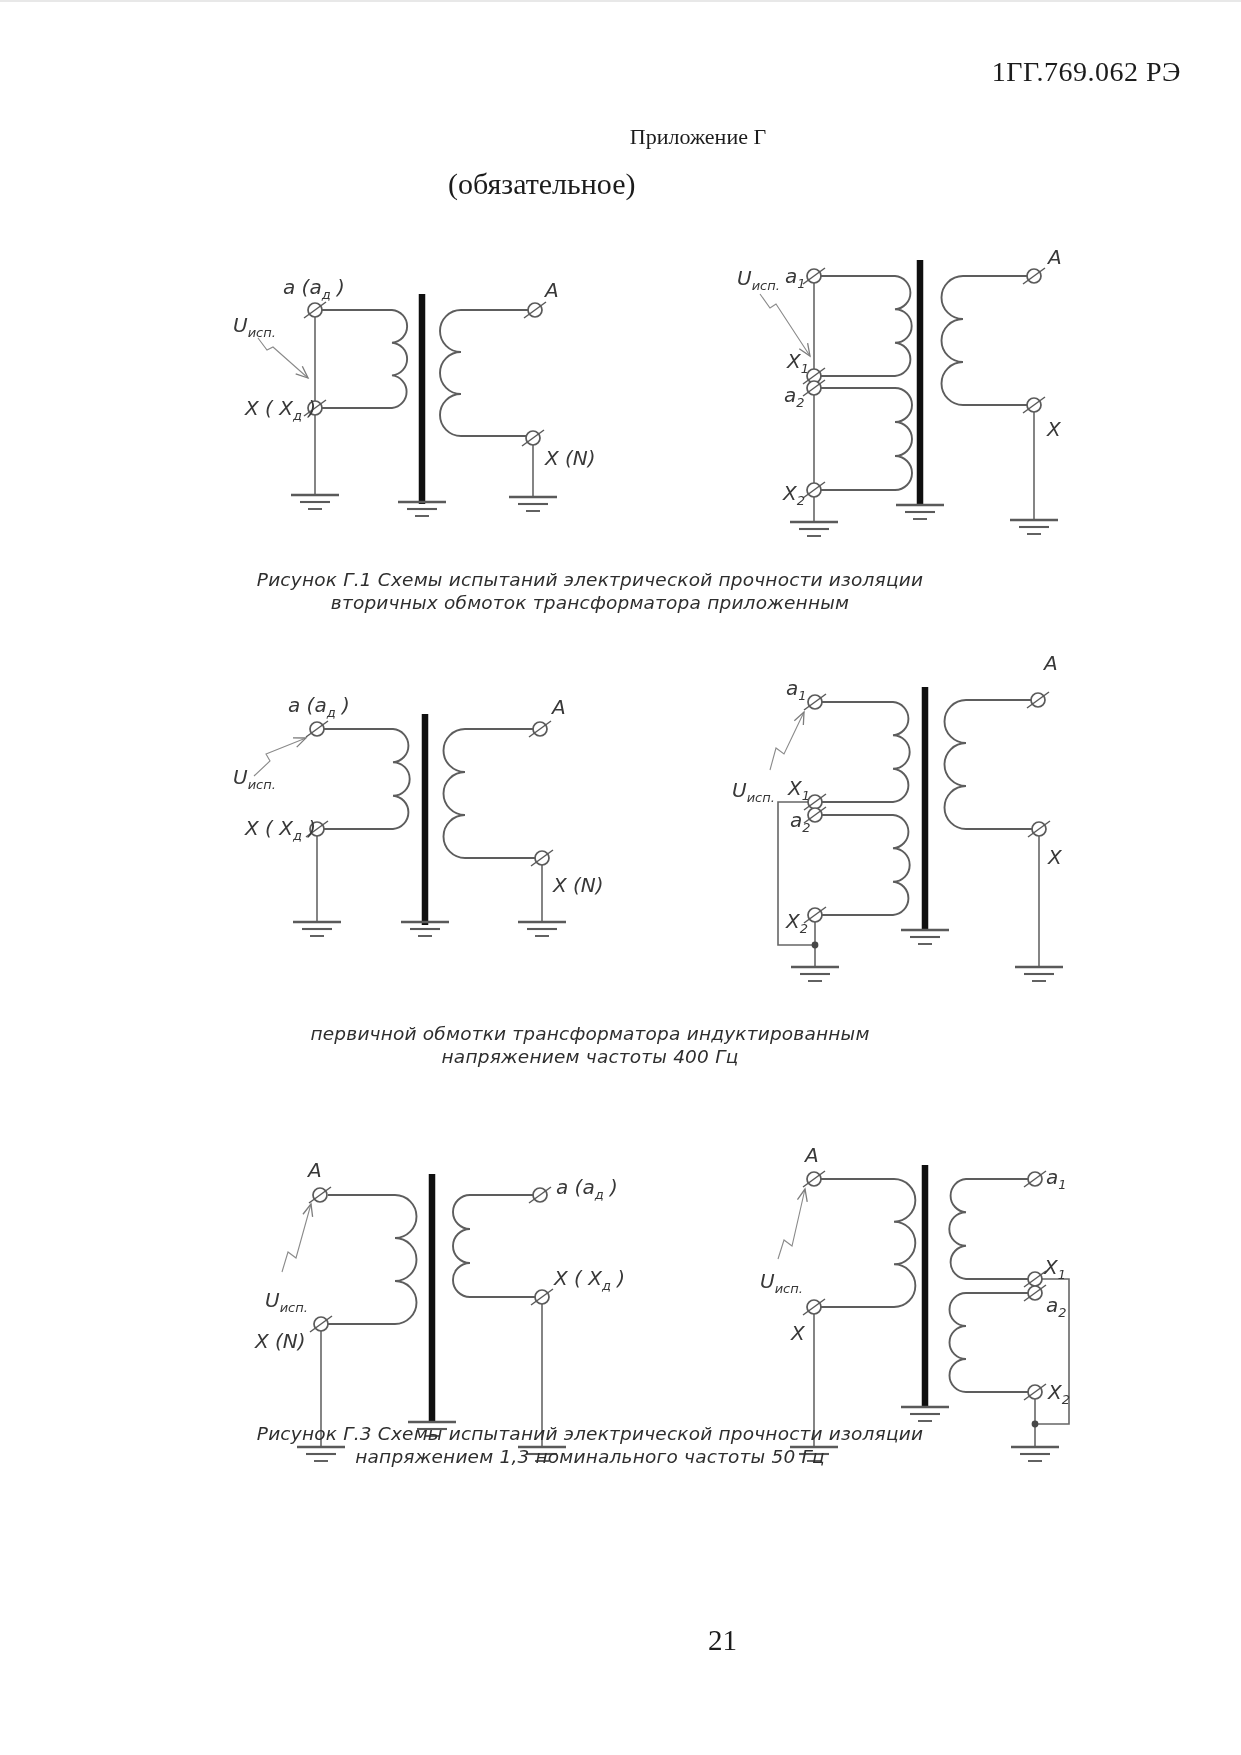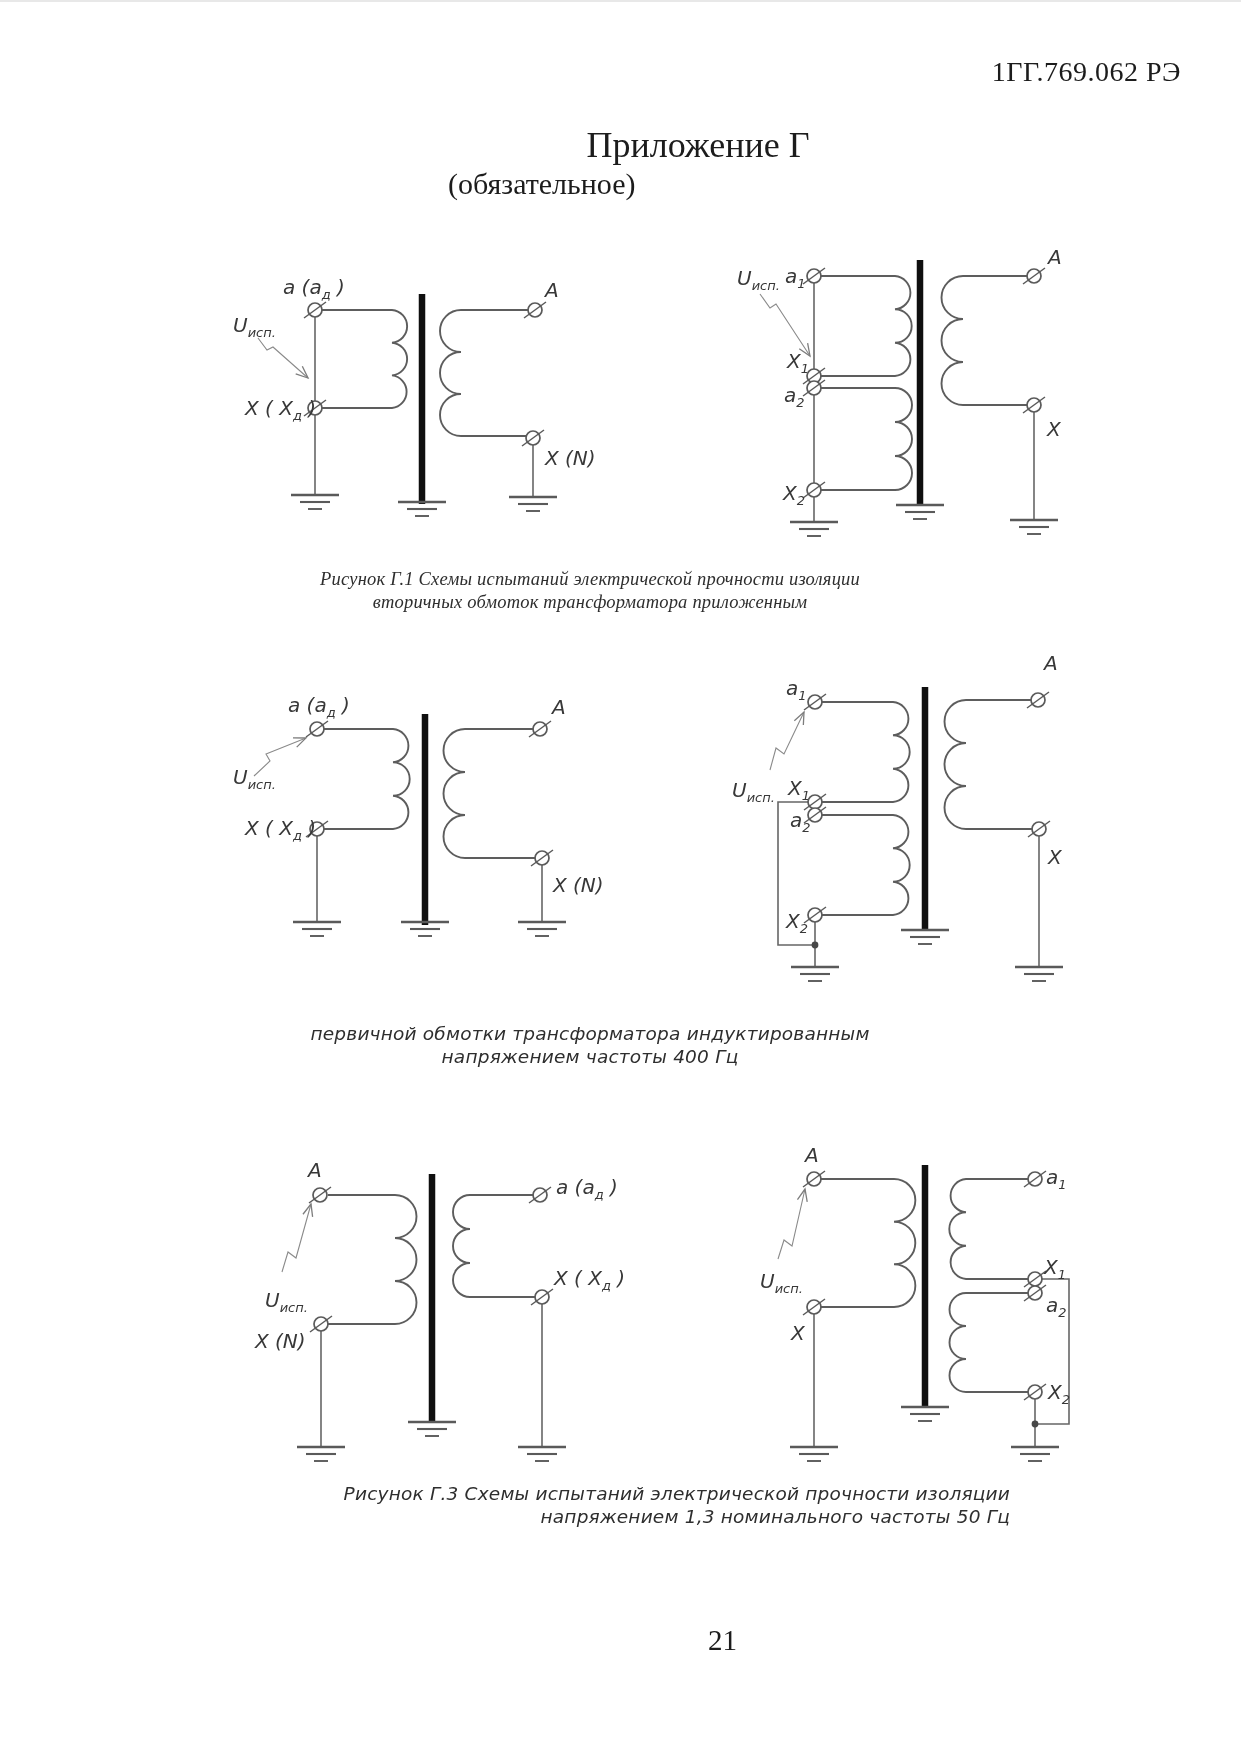--- a/index.html
+++ b/index.html
@@ -1,26 +1,26 @@
 <!DOCTYPE html>
 <html><head>
 <meta charset="utf-8">
 <style>
   html,body { margin:0; padding:0; background:#e8e8e8; }
   .page { position:relative; width:1241px; height:1755px; background:#ffffff;
           font-family:"Liberation Serif", serif; color:#1c1c1c; overflow:hidden; margin:2px auto; }
   .doc-number { position:absolute; top:54px; right:60px; font-size:28px; letter-spacing:0.5px; }
-  .title-line1 { position:absolute; top:122px; left:448px; width:500px; text-align:center; font-size:36px; }
+  .title-line1 { position:absolute; top:122px; left:448px; width:500px; text-align:center; font-size:22px; }
   .title-line2 { position:absolute; top:165px; left:448px; width:500px; font-size:30px; }
   .page-number { position:absolute; top:1622px; left:577px; width:160px; text-align:right; font-size:29px; }
 
   .caption { position:absolute; left:170px; width:840px; text-align:center;
              font-family:"DejaVu Sans", sans-serif; font-style:italic;
              font-size:18.5px; line-height:23px; color:#2e2e2e; letter-spacing:0.2px; }
-  .cap1 { top:566px;font-family:Liberation Serif, serif; } .cap2 { top:1020px; } .cap3 { top:1480px;text-align:right; }
+  .cap1 { top:566px; } .cap2 { top:1020px; } .cap3 { top:1420px; }
 
   svg.schem { position:absolute; overflow:visible; }
   .wire   { stroke:#666666; stroke-width:1.6; fill:none; stroke-linecap:round; }
   .coil   { stroke:#5d5d5d; stroke-width:1.9; fill:none; }
   .core-line { stroke:#0f0f0f; stroke-width:6.5; }
   .leader { stroke:#8a8a8a; stroke-width:1.1; fill:none; }
   .lbl  { font-family:"DejaVu Sans", sans-serif; font-style:italic; font-size:20px; fill:#383838; }
   .sub  { font-size:13px; }
   .jdot { fill:#474747; }
 </style>

